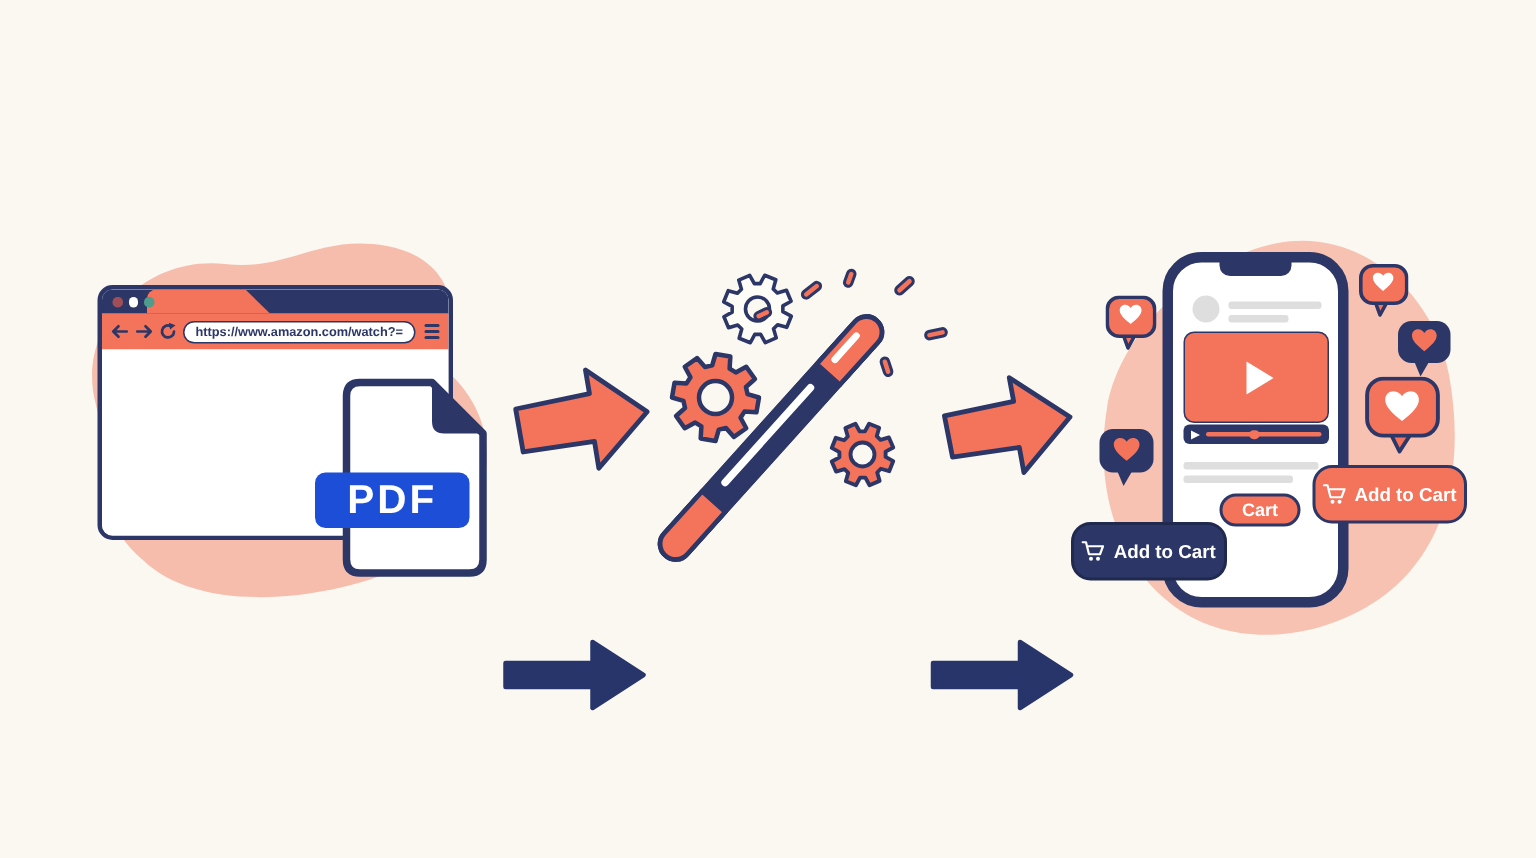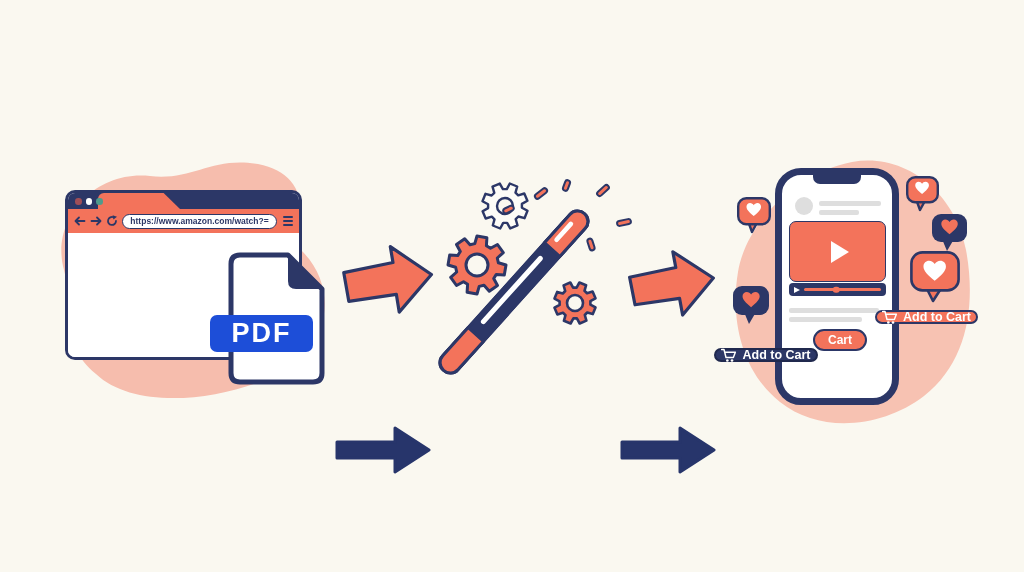--- a/index.html
+++ b/index.html
@@ -85,21 +85,21 @@
   .vbar-dot{position:absolute;left:42%;top:50%;transform:translate(-50%,-50%);width:6.5px;height:6.5px;border-radius:50%;background:#F3735B;}
 
   
   #play-btn{
     left:813px;top:329px;width:54px;height:22px;z-index:6;
     background:#F3735B;border:2.5px solid #2C3767;border-radius:12px;
     display:flex;align-items:center;justify-content:center;
     color:#fff;font-size:12px;font-weight:700;
   }
   .cart-btn{
-    z-index:6;height:14px;border-radius:13px;display:flex;align-items:center;
+    z-index:6;height:39px;border-radius:13px;display:flex;align-items:center;
     justify-content:center;gap:5px;color:#fff;font-size:12.5px;font-weight:700;white-space:nowrap;
   }
   #cart-left{left:714px;top:348px;width:104px;background:#2C3767;border:2px solid #20294E;}
   #cart-right{left:875px;top:310px;width:103px;background:#F3735B;border:2.5px solid #2C3767;}
 
   .heart-bubble{z-index:5;}
 </style>
 </head>
 <body>
 

